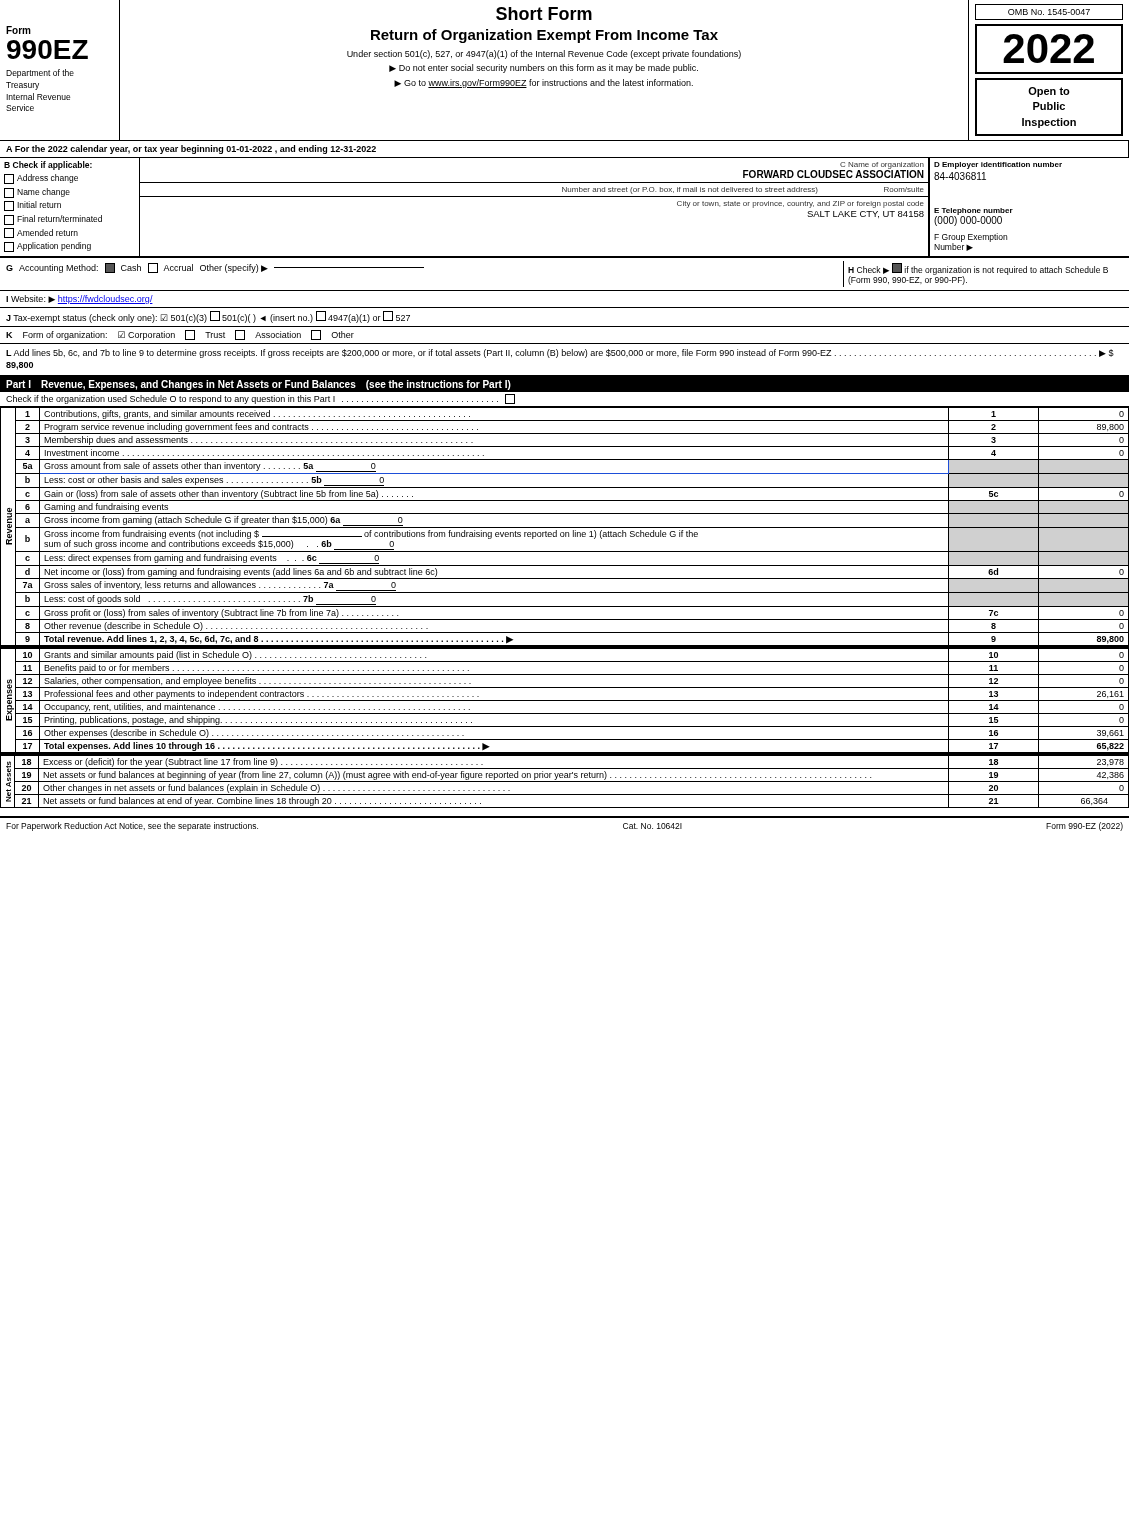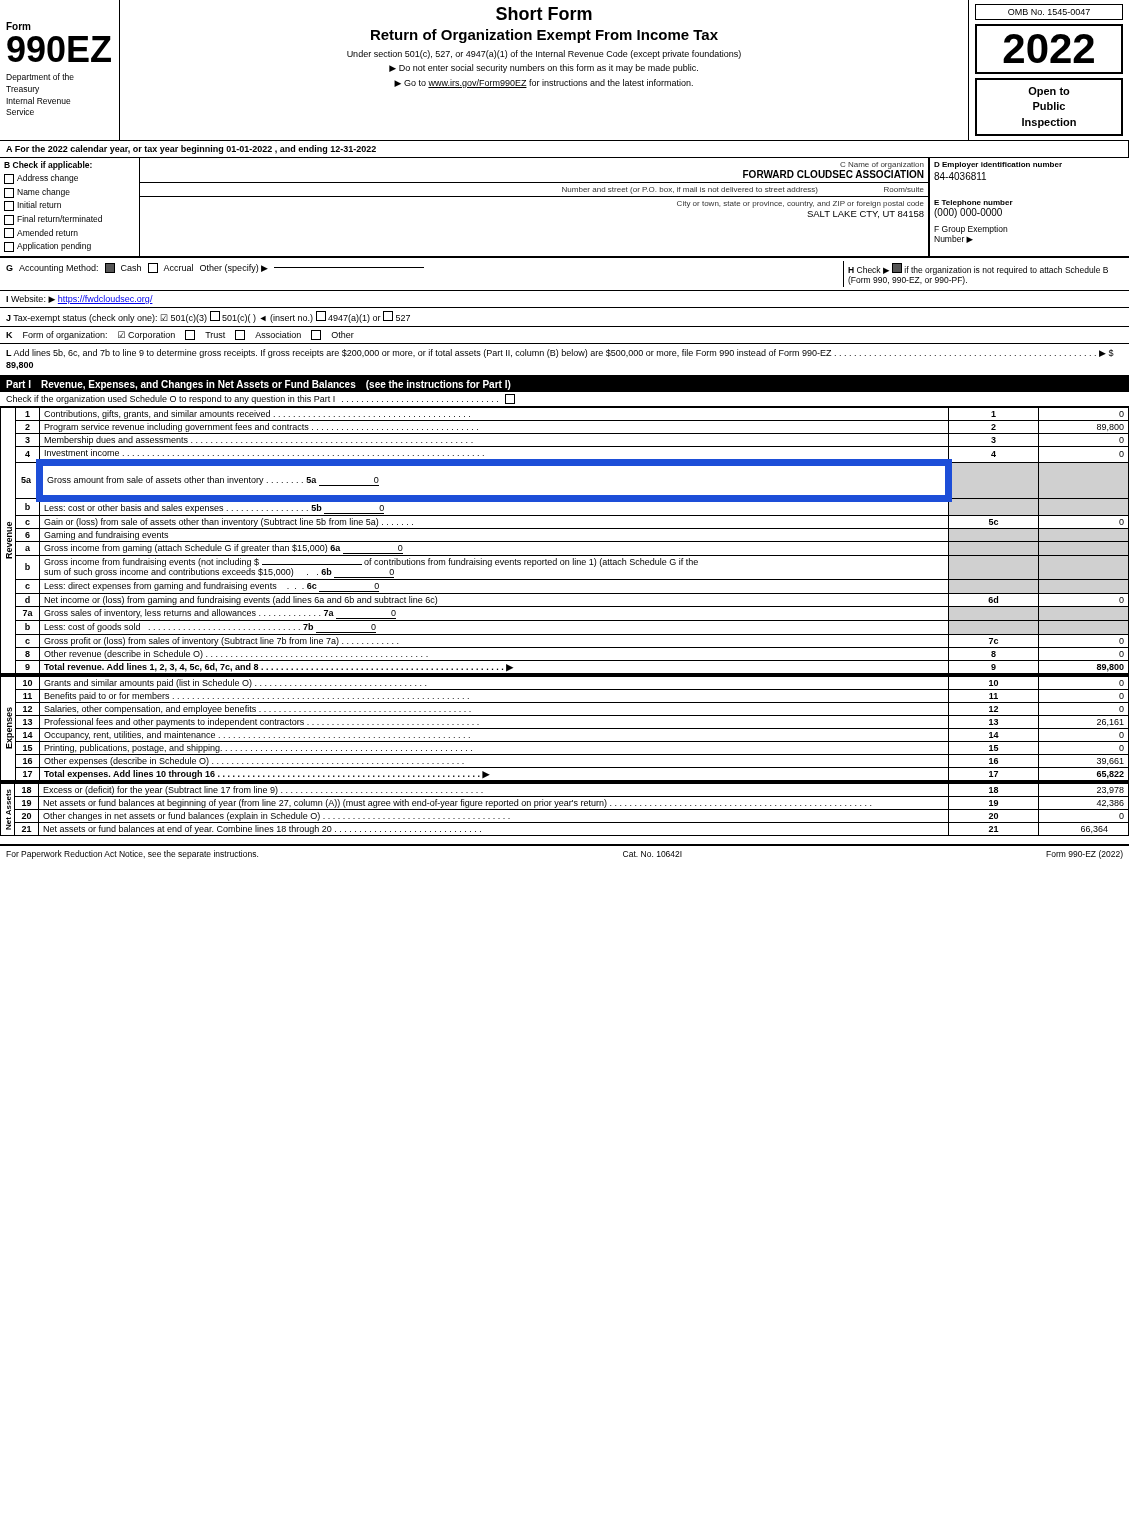--- a/index.html
+++ b/index.html
@@ -32,21 +32,21 @@
     }
     .header-left {
       width: 120px;
       border-right: 1px solid #000;
       padding: 4px 6px;
       display: flex;
       flex-direction: column;
       justify-content: center;
     }
     .form-990ez {
-      font-size: 36px;
+      font-size: 28px;
       font-weight: bold;
       line-height: 1;
     }
     .dept-info {
       font-size: 8.5px;
       line-height: 1.4;
       margin-top: 4px;
     }
     .header-center {
       flex: 1;
@@ -192,21 +192,21 @@
       font-size: 8px;
       font-weight: bold;
     }
     .ein-value {
       font-size: 10px;
       margin-top: 2px;
     }
     .phone-label {
       font-size: 8px;
       font-weight: bold;
-      margin-top: 16px;
+      margin-top: 24px;
     }
     .phone-value {
       font-size: 10px;
     }
     .group-exemption {
       font-size: 8.5px;
       margin-top: 6px;
     }
     
     .accounting-row {
@@ -491,21 +491,21 @@
     </tr>
     <tr>
       <td style="text-align:center;font-weight:bold;border:1px solid #000;padding:1px 3px;">4</td>
       <td style="border:1px solid #000;padding:1px 4px;">Investment income . . . . . . . . . . . . . . . . . . . . . . . . . . . . . . . . . . . . . . . . . . . . . . . . . . . . . . . . . . . . . . . . . . . . . . . . .</td>
       <td style="border:1px solid #000;padding:1px 4px;text-align:center;font-weight:bold;">4</td>
       <td style="border:1px solid #000;padding:1px 4px;text-align:right;">0</td>
     </tr>
 
     <tr>
       <td style="text-align:center;font-weight:bold;border:1px solid #000;padding:1px 3px;">5a</td>
-      <td style="border:7px solid #1d4ed8;padding:9px 4px;">
+      <td style="border:1px solid #1d4ed8;padding:1px 4px;">
         Gross amount from sale of assets other than inventory . . . . . . . .
         <span style="font-weight:bold;"> 5a </span>
         <span style="border-bottom:1px solid #000;display:inline-block;width:60px;text-align:right;">0</span>
       </td>
       <td style="border:1px solid #000;background:#d0d0d0;"></td>
       <td style="border:1px solid #000;background:#d0d0d0;"></td>
     </tr>
 
     <tr>
       <td style="text-align:center;font-weight:bold;border:1px solid #000;padding:1px 3px;">b</td>

